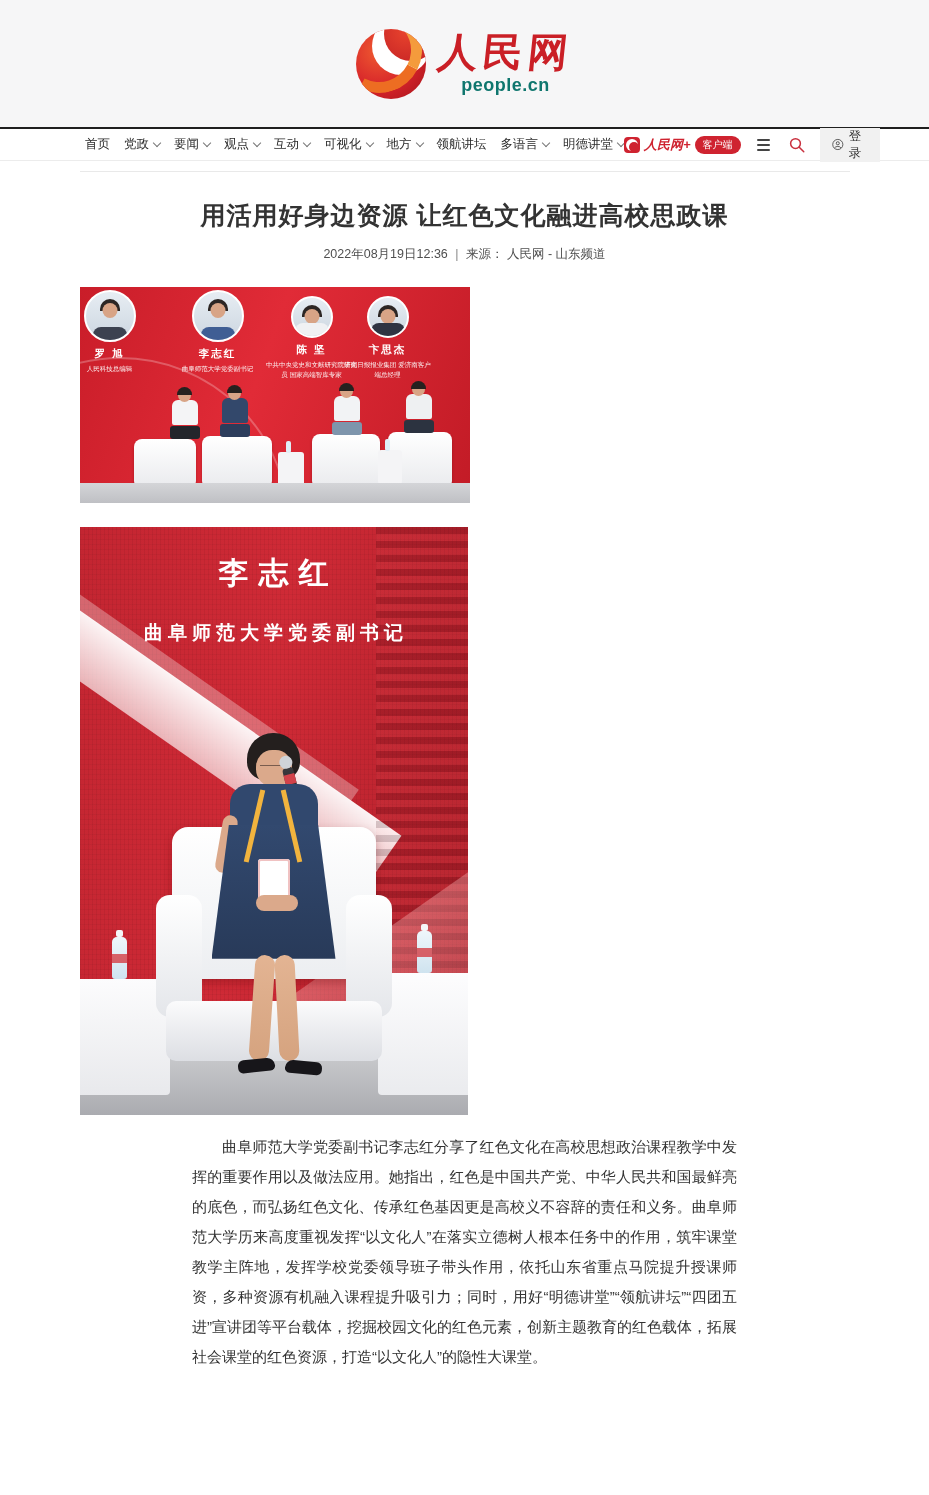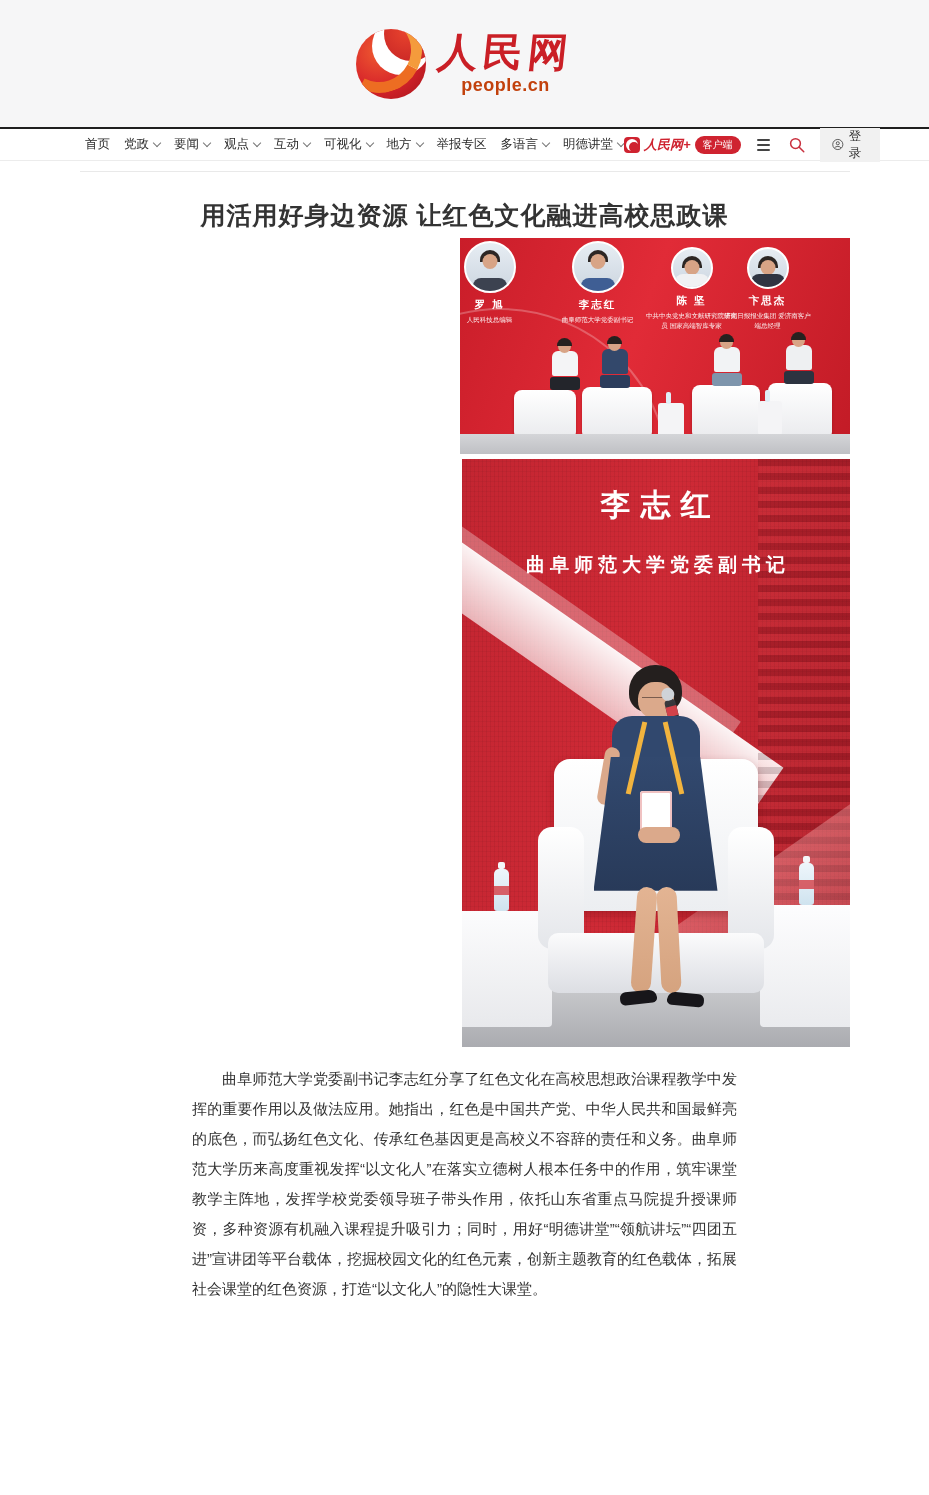--- a/index.html
+++ b/index.html
@@ -19,21 +19,21 @@
           background: radial-gradient(circle at 32% 32%, #ef5a30, #d6232a 55%, #a8161c 95%);
           overflow:hidden; }
   .ball .cres  { position:absolute; width:58px; height:58px; border-radius:50%; background:#fff; right:-4px; top:-12px; }
   .ball .cres2 { position:absolute; width:54px; height:54px; border-radius:50%;
                  background: radial-gradient(circle at 40% 45%, #e8432d, #c01e24); right:-12px; top:-22px; }
   .ball .swoosh{ position:absolute; width:86px; height:86px; border-radius:50%;
                  border:11px solid transparent; border-right-color:#f49b3c; border-bottom-color:#ed6d22;
                  transform:rotate(-18deg); left:-20px; top:-22px; }
   .logo-text { display:flex; flex-direction:column; align-items:center; }
   .logo-cn { font-size:40px; font-weight:900; color:#ca1f26; letter-spacing:5px; transform:skewX(-6deg); line-height:1; }
-  .logo-en { font-size:18px; font-weight:800; color:#c2410c; margin-top:3px; letter-spacing:.5px; }
+  .logo-en { font-size:18px; font-weight:800; color:#0f766e; margin-top:3px; letter-spacing:.5px; }
 
   
   .navbar { height:34px; background:#fff; border-top:2px solid #1f1f1f; border-bottom:1px solid #ececec;
             display:flex; align-items:center; padding:0 74px 0 85px; font-size:12.5px; }
   .nav-links { display:flex; align-items:center; gap:14px; }
   .nav-item { color:#2b2b2b; text-decoration:none; display:flex; align-items:center; white-space:nowrap; cursor:pointer; }
   .chev { display:inline-block; width:6px; height:6px; border-right:1.3px solid #777; border-bottom:1.3px solid #777;
           transform:rotate(45deg); margin-left:5px; margin-top:-4px; }
   .nav-right { margin-left:auto; display:flex; align-items:center; height:100%; }
   .app-badge { display:flex; align-items:center; gap:4px; margin-right:16px; cursor:pointer; }
@@ -58,21 +58,21 @@
 
   .title { font-size:25px; font-weight:700; color:#333; text-align:center; margin:27px 20px 0; letter-spacing:1px; line-height:1.35; }
   .meta { text-align:center; font-size:12.5px; color:#4f4f4f; margin-top:13px; }
   .meta b { font-weight:normal; margin:0 4px; color:#8a8a8a; }
   .tools { display:flex; justify-content:flex-end; padding-right:87px; margin-top:4px; }
   .size-pill { background:#f3f3f3; border-radius:11px; height:21px; display:flex; align-items:center; gap:5px;
                padding:0 11px; font-size:12px; color:#333; cursor:pointer; }
   .tt { font-family:"Liberation Serif", serif; line-height:1; }
   .tt .t1 { font-size:13px; } .tt .t2 { font-size:9px; }
 
-  .figwrap { display:flex; justify-content:flex-end; margin-top:5px; }
+  .figwrap { display:flex; justify-content:flex-start; margin-top:24px; }
   .caption { text-align:center; color:#5b9bd5; font-size:13px; margin-top:14px; letter-spacing:1px; }
   .para { width:545px; margin:17px auto 0; font-size:15px; line-height:30px; color:#333;
           text-align:justify; text-indent:2em; }
 
   
   .fig1 { width:390px; height:216px; position:relative; overflow:hidden;
           background: linear-gradient(110deg, #c91d29, #e12b37 45%, #c21b26); }
   .f1-arc { position:absolute; width:340px; height:340px; border-radius:50%;
             border:2px solid rgba(255,255,255,.25); left:-130px; top:70px; }
   .f1-floor { position:absolute; left:0; right:0; bottom:0; height:20px;
@@ -237,21 +237,21 @@
       </a>
     <a class="nav-item">
         <span>可视化</span>
         <i class="chev"></i>
       </a>
     <a class="nav-item">
         <span>地方</span>
         <i class="chev"></i>
       </a>
     <a class="nav-item">
-        <span>举报专区</span>
+        <span>领航讲坛</span>
       </a>
     <a class="nav-item">
         <span>多语言</span>
         <i class="chev"></i>
       </a>
     <a class="nav-item">
         <span>明德讲堂</span>
         <i class="chev"></i>
       </a>
   </div>
@@ -284,20 +284,26 @@
     </div>
   </div>
 </div>
 
 <div class="container">
 
   <hr class="rule">
 
   <h1 class="title">用活用好身边资源 让红色文化融进高校思政课</h1>
 
+  <div class="meta">
+    <span>2022年08月19日12:36</span>
+    <b>|</b>
+    <span>来源：</span>
+    <span>人民网 - 山东频道</span>
+  </div>
 
 
   <div class="figwrap">
     <div class="fig1">
       <div class="f1-arc"></div>
 
       <div class="spk big spk1">
         <div class="ring">
             <i class="ahair"></i>
             <i class="ah"></i>

